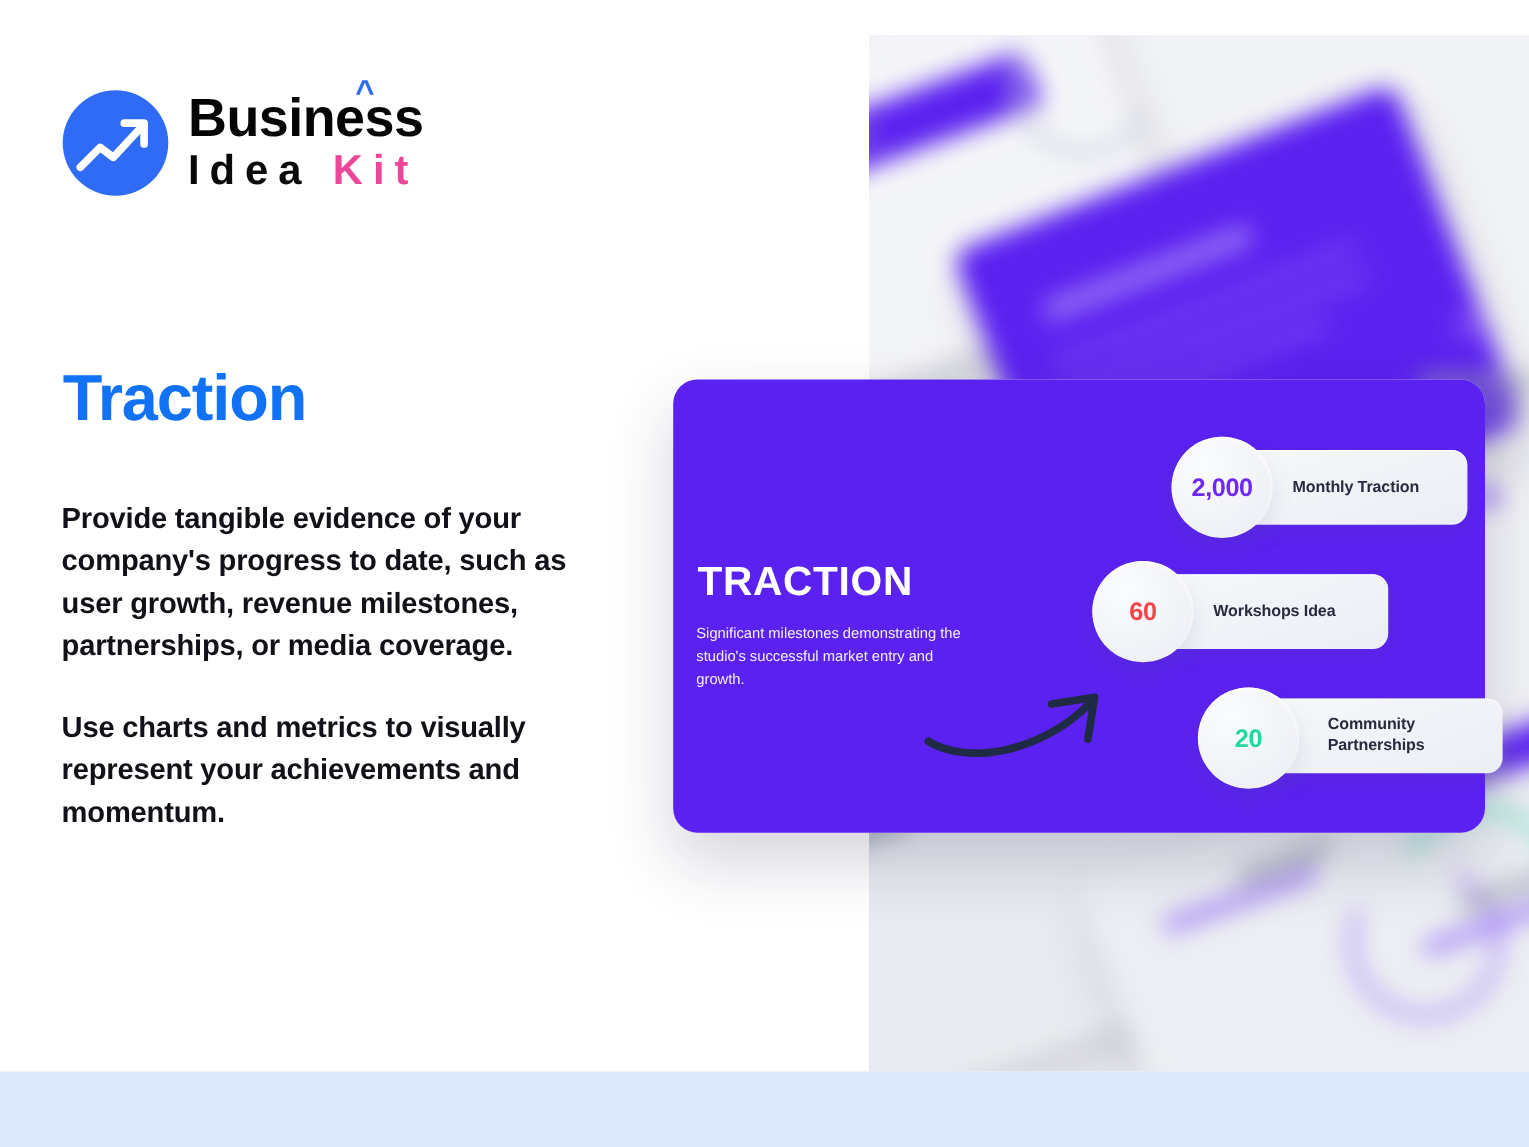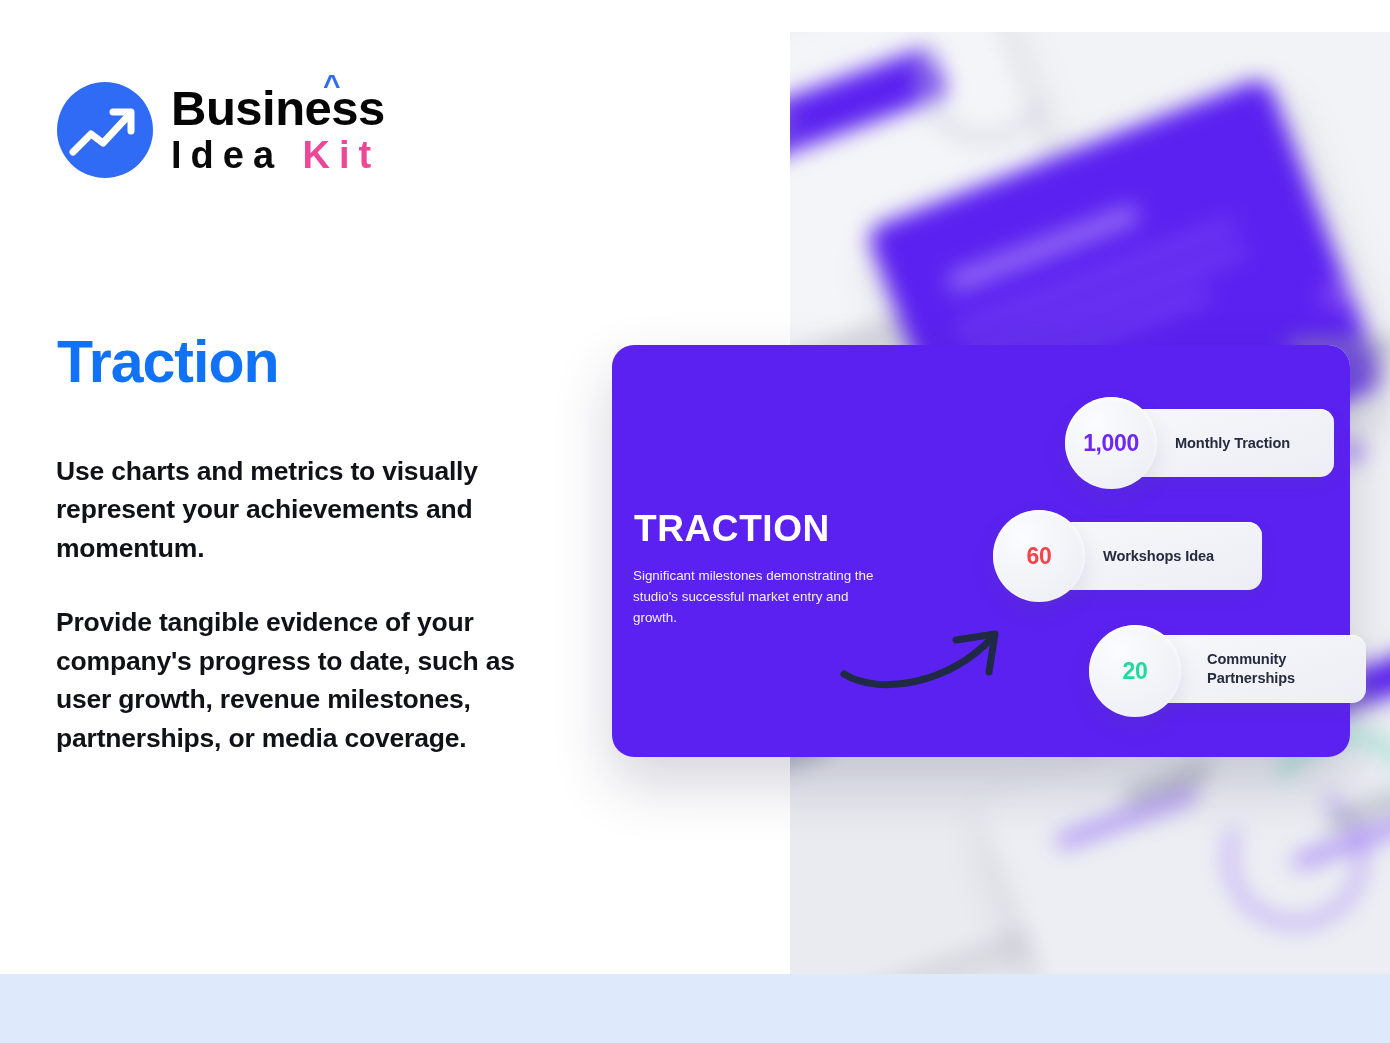--- a/index.html
+++ b/index.html
@@ -170,22 +170,22 @@
         <div class="logo-bottom">
           <span>Idea</span>
           <span class="kit">Kit</span>
         </div>
       </div>
     </div>
 
     <h1 class="page-title">Traction</h1>
 
     <div class="body-copy">
+      <p>Provide tangible evidence of your company's progress to date, such as user growth, revenue milestones, partnerships, or media coverage.</p>
       <p>Use charts and metrics to visually represent your achievements and momentum.</p>
-      <p>Provide tangible evidence of your company's progress to date, such as user growth, revenue milestones, partnerships, or media coverage.</p>
     </div>
   </div>
 
   <div class="slide-card">
     <div class="purple-blob"></div>
   </div>
 
   <div class="slide-heading">TRACTION</div>
   <div class="slide-desc">Significant milestones demonstrating the studio's successful market entry and growth.</div>
 
@@ -193,21 +193,21 @@
     <path d="M4 50 C40 72, 108 60, 152 14" stroke="#1f2a44" stroke-width="7" fill="none" stroke-linecap="round"></path>
     <path d="M116 16 L155 10 L149 48" stroke="#1f2a44" stroke-width="7" fill="none" stroke-linecap="round" stroke-linejoin="round"></path>
   </svg>
 
   <div class="metrics">
 
     <div class="metric-row r1">
       <div class="metric-plate">
         <span class="metric-label">Monthly Traction</span>
       </div>
-      <div class="metric-circle purple">1,000</div>
+      <div class="metric-circle purple">2,000</div>
     </div>
 
     <div class="metric-row r2">
       <div class="metric-plate">
         <span class="metric-label">Workshops Idea</span>
       </div>
       <div class="metric-circle red">60</div>
     </div>
 
     <div class="metric-row r3">

